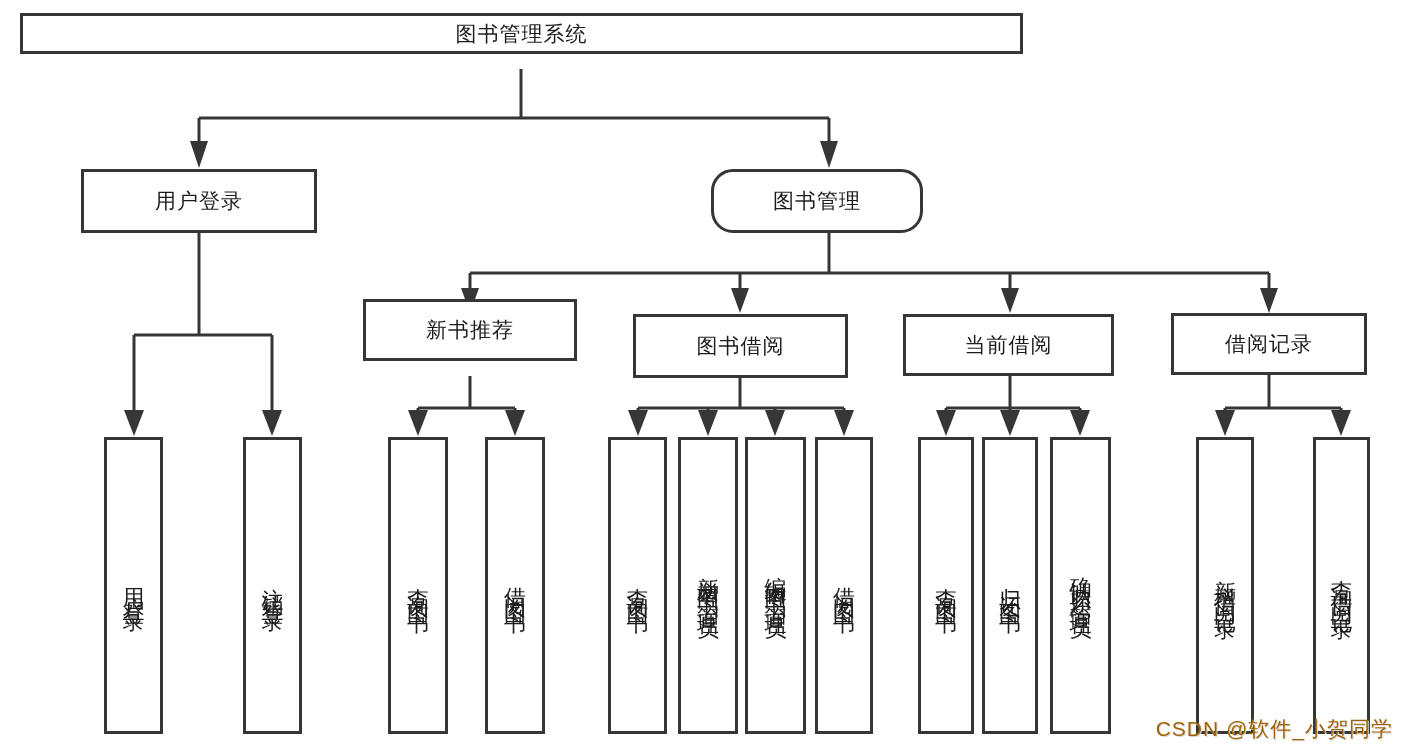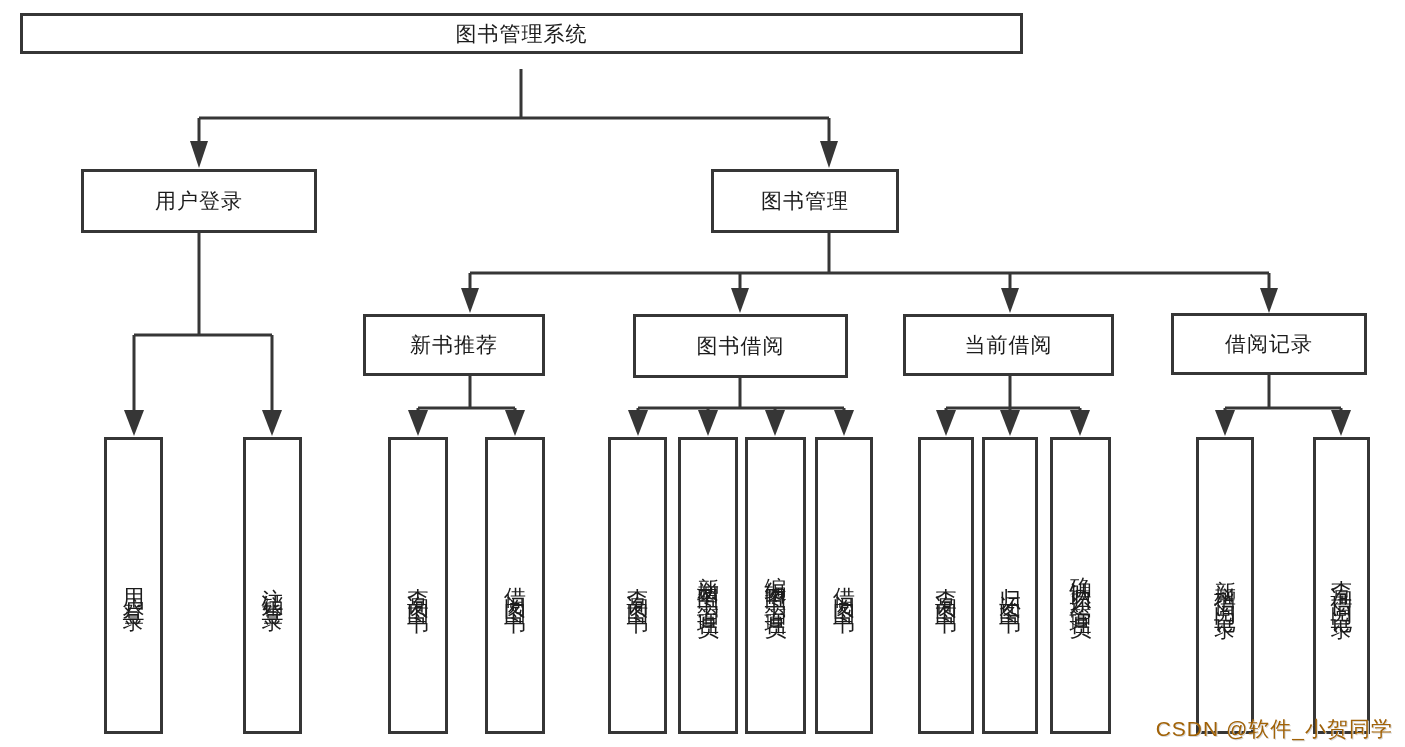--- a/index.html
+++ b/index.html
@@ -104,23 +104,23 @@
       <polygon points="1070,410 1090,410 1080,436"></polygon>
 
       <polygon points="1215,410 1235,410 1225,436"></polygon>
       <polygon points="1331,410 1351,410 1341,436"></polygon>
     </g>
   </svg>
 
   <div class="node h-label" style="left:20px; top:13px; width:1003px; height:41px;">图书管理系统</div>
 
   <div class="node h-label" style="left:81px; top:169px; width:236px; height:64px;">用户登录</div>
-  <div class="node h-label" style="left:711px; top:169px; width:188px; height:64px;">图书管理</div>
+  <div class="node h-label" style="left:711px; top:169px; width:212px; height:64px;border-radius:22px;">图书管理</div>
 
-  <div class="node h-label" style="left:363px; top:314px; width:182px; height:62px;">新书推荐</div>
+  <div class="node h-label" style="left:363px; top:299px; width:214px; height:62px;">新书推荐</div>
   <div class="node h-label" style="left:633px; top:314px; width:215px; height:64px;">图书借阅</div>
   <div class="node h-label" style="left:903px; top:314px; width:211px; height:62px;">当前借阅</div>
   <div class="node h-label" style="left:1171px; top:313px; width:196px; height:62px;">借阅记录</div>
 
   <div class="node v-label" style="left:104px; top:437px; width:59px; height:297px;">用户登录</div>
   <div class="node v-label" style="left:243px; top:437px; width:59px; height:297px;">注销登录</div>
 
   <div class="node v-label" style="left:388px; top:437px; width:60px; height:297px;">查询图书</div>
   <div class="node v-label" style="left:485px; top:437px; width:60px; height:297px;">借阅图书</div>
 

